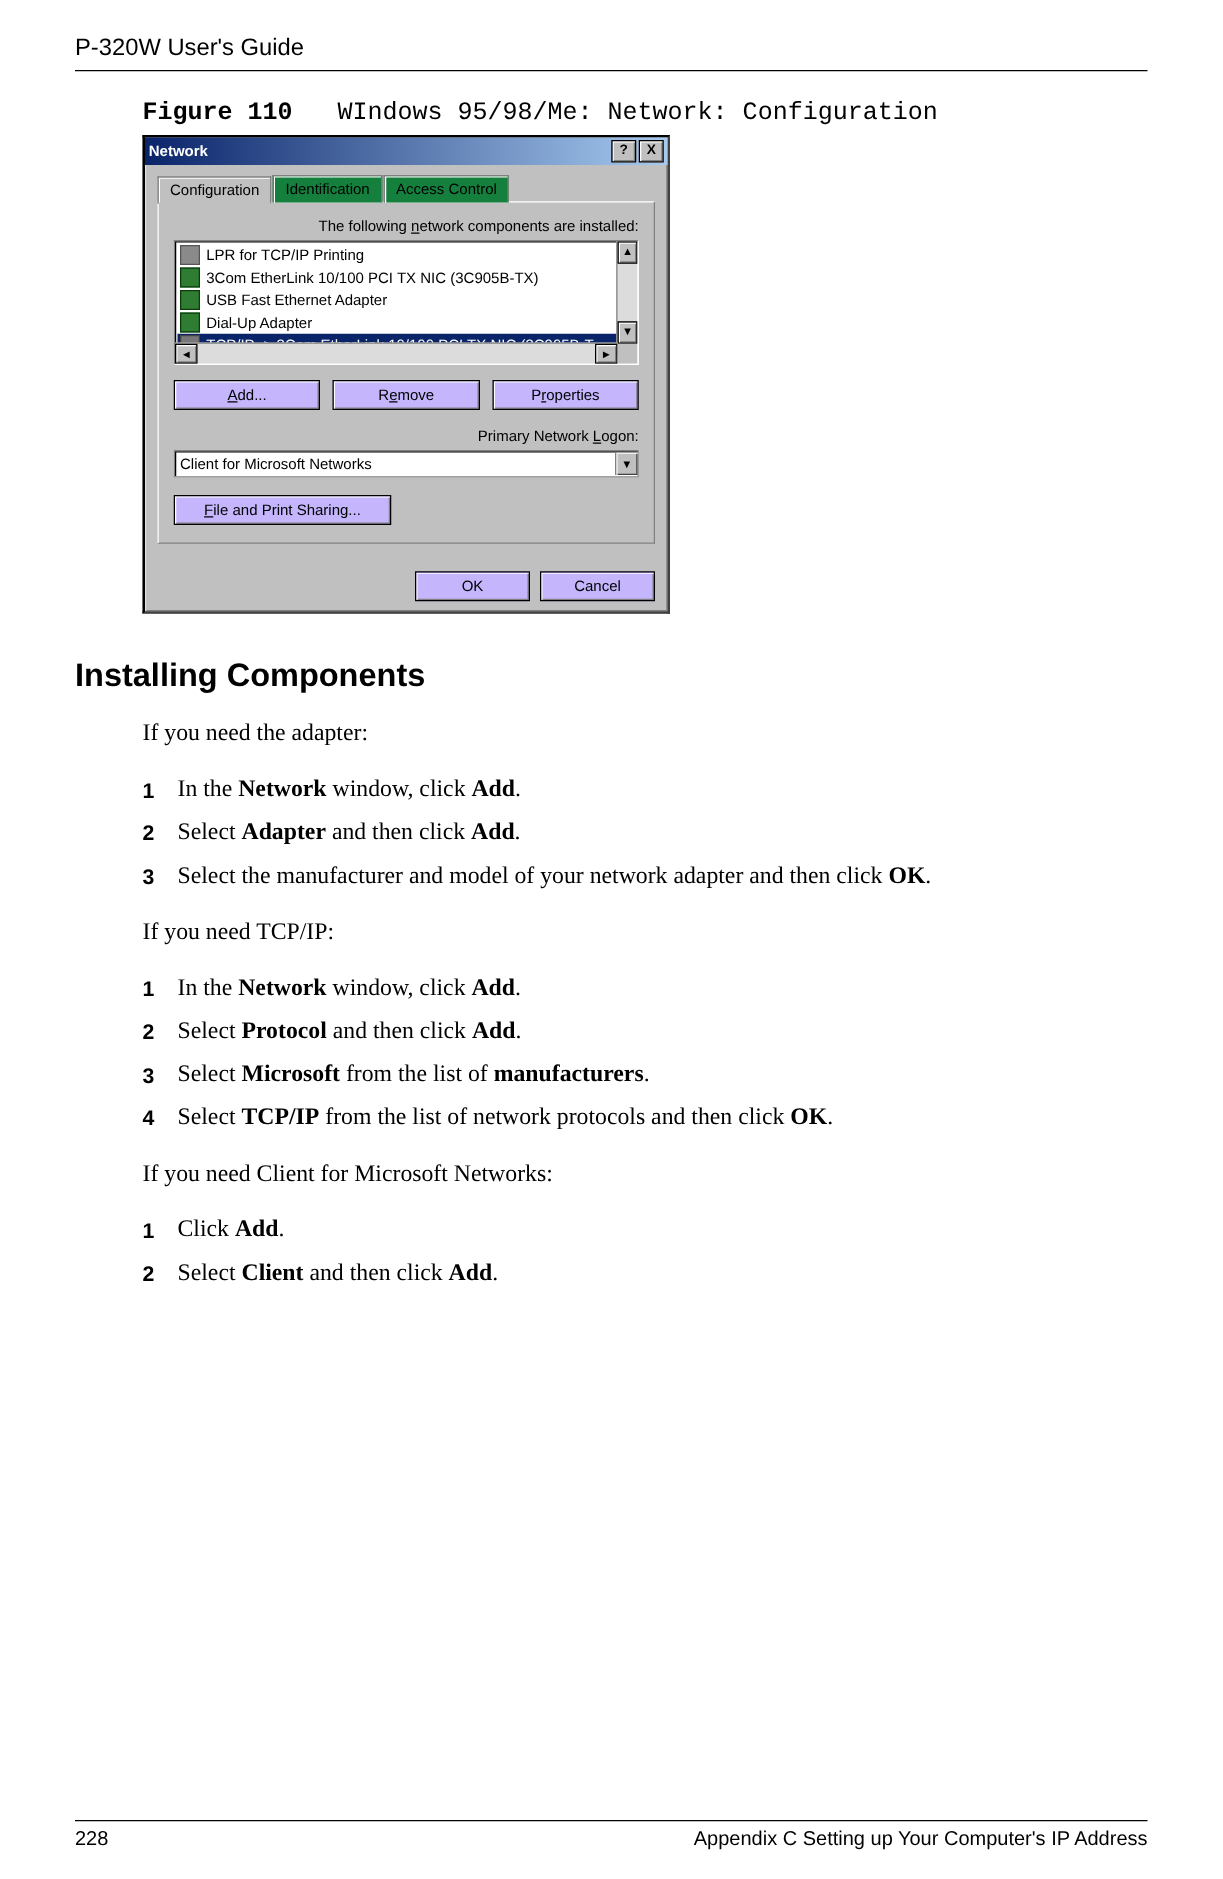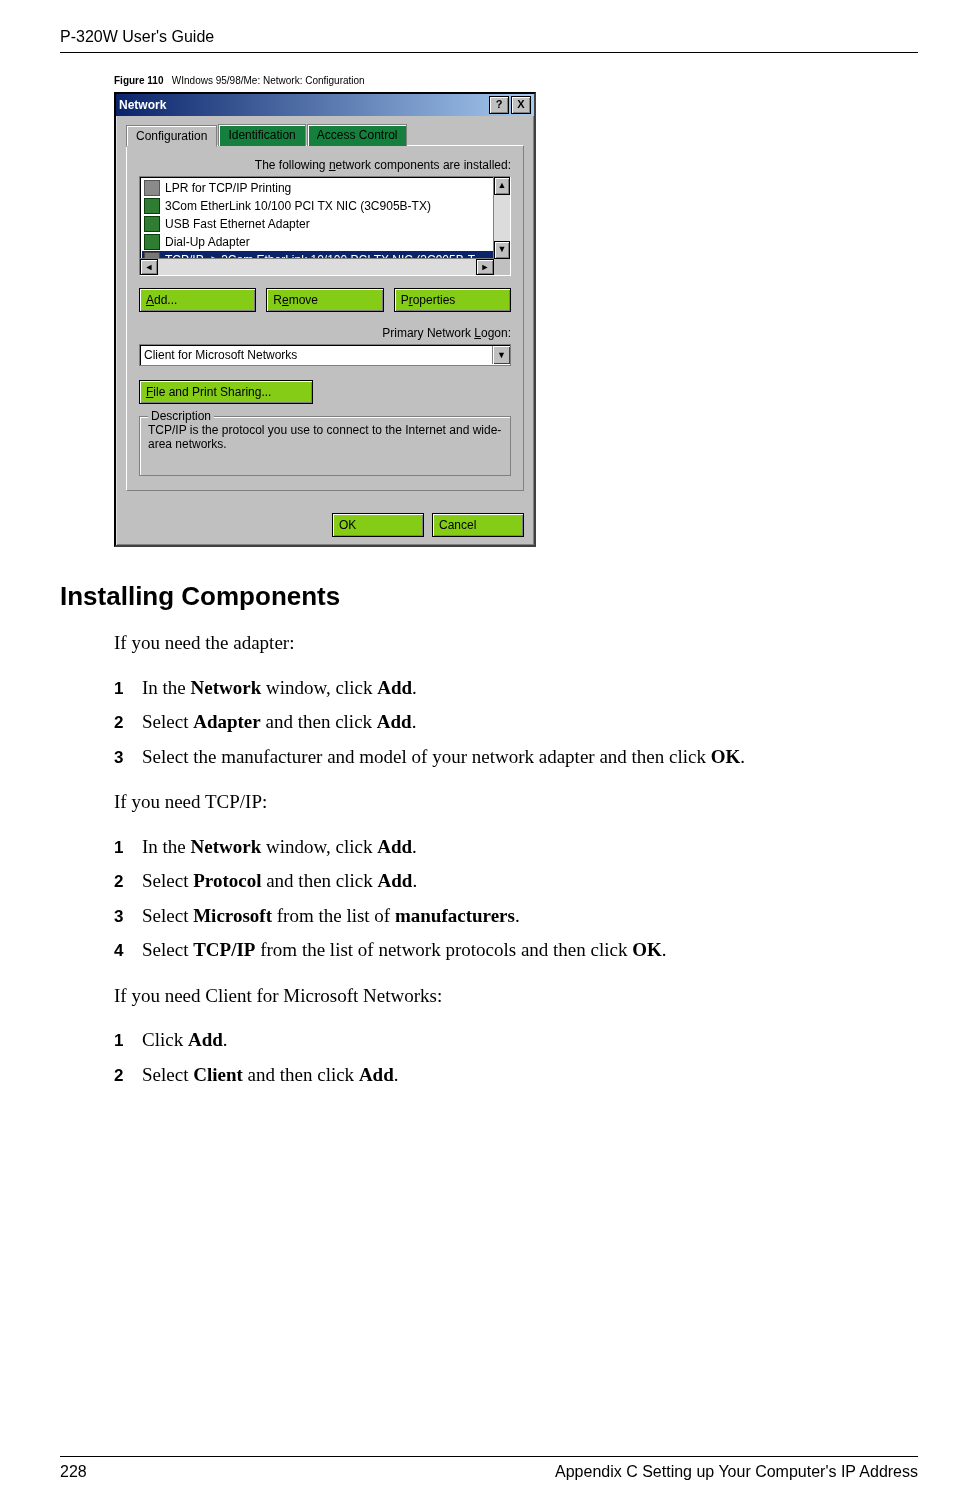--- a/index.html
+++ b/index.html
@@ -16,25 +16,25 @@
     min-height: 1503px;
     position: relative;
   }
   .header-bar {
     border-bottom: 1.5px solid #000;
     padding-bottom: 6px;
     margin-bottom: 22px;
   }
   .header-text {
     font-family: Arial, Helvetica, sans-serif;
-    font-size: 16px;
+    font-size: 19px;
   }
   .figure-caption {
-    font-family: Liberation Sans, sans-serif;
-    font-size: 10px;
+    font-family: Liberation Mono, monospace;
+    font-size: 20px;
     margin-left: 54px;
     margin-bottom: 6px;
   }
   .figure-caption b { font-weight: bold; }
 
   
   .win9x {
     margin-left: 54px;
     width: 418px;
     background: #c0c0c0;
@@ -114,22 +114,23 @@
   .vscroll .arrow.dn { position:absolute; bottom:0; left:0; right:0; }
   .hscroll { position:absolute; left:0; right:16px; bottom:0; height:16px; background:#dcdcdc; border-top:1px solid #808080; }
   .hscroll .harrow { width:16px; height:14px; display:inline-block; }
   .hscroll .harrow.r { float:right; }
   .hscroll .track { position:absolute; left:18px; right:18px; top:0; bottom:0; }
   .corner { position:absolute; right:0; bottom:0; width:16px; height:16px; background:#c0c0c0; }
 
   .btn-row { display:flex; justify-content:space-between; margin-top:12px; gap:10px;}
   .btn9x {
     flex:1;
+    text-align:center;
     padding:4px 6px;
-    background:#84cc16;
+    background:#c4b5fd;
     border:1px solid #000;
     box-shadow: inset 1px 1px 0 #fff, inset -1px -1px 0 #808080;
     font-size:12px;
   }
   .combo {
     background:#fff;
     border:1px solid #808080;
     box-shadow: inset 1px 1px 0 #000;
     height:20px;
     display:flex; align-items:center; justify-content:space-between;
@@ -279,24 +280,20 @@
           <div class="combo">
             <span>Client for Microsoft Networks</span>
             <div class="droparrow">▼</div>
           </div>
         </div>
 
         <div style="margin-top:14px;">
           <div class="btn9x" style="width:160px;"><span class="underline-letter">F</span><span>ile and Print Sharing...</span></div>
         </div>
 
-        <div class="groupbox">
-          <span class="gtitle">Description</span>
-          <div style="font-size:12px; min-height:44px;">TCP/IP is the protocol you use to connect to the Internet and wide-area networks.</div>
-        </div>
       </div>
     </div>
     <div class="bottom-btns">
       <div class="btn9x">OK</div>
       <div class="btn9x">Cancel</div>
     </div>
     <div style="height:8px;"></div>
   </div>
 
   <h2 class="section">Installing Components</h2>

